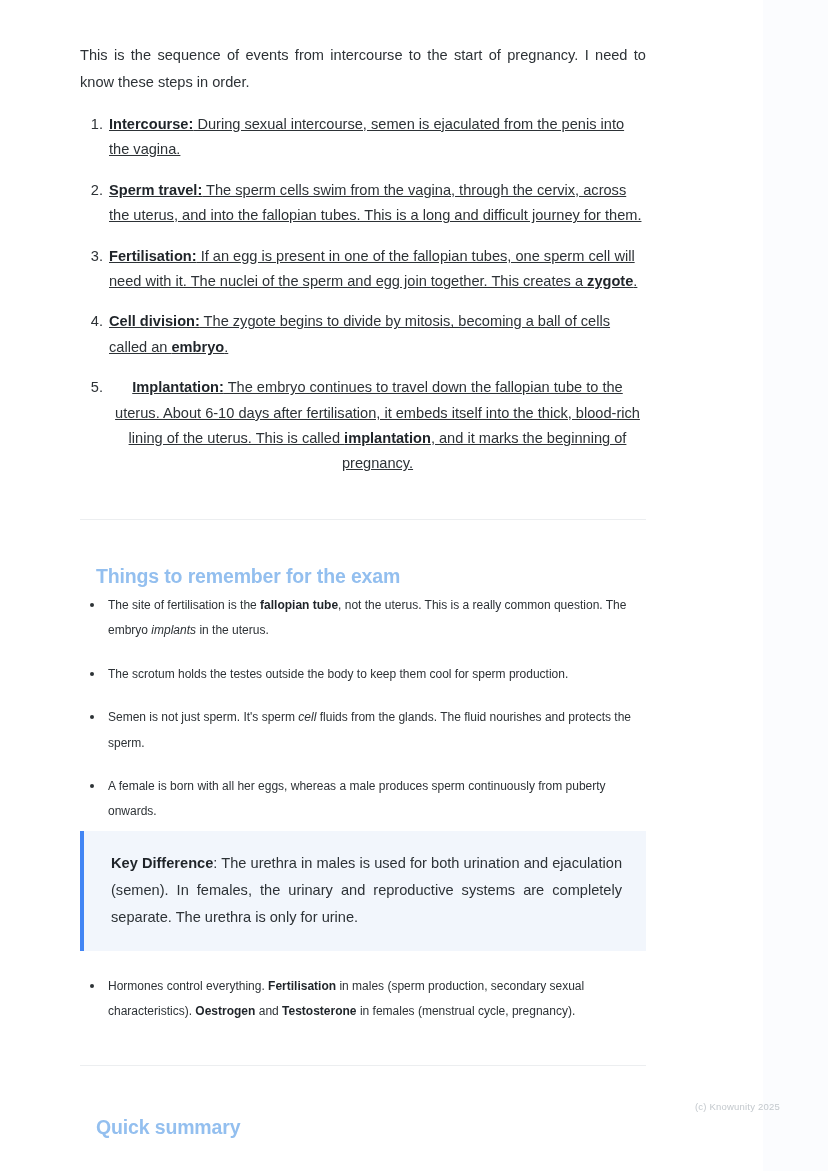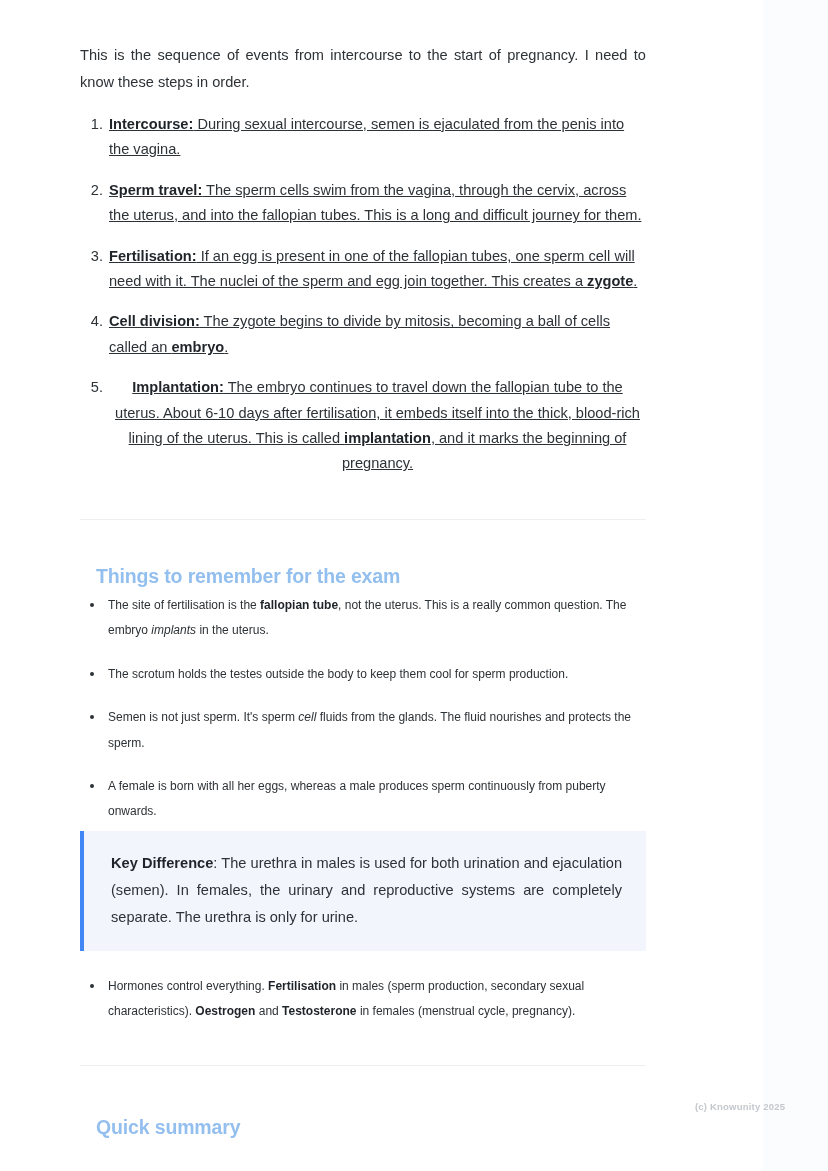--- a/index.html
+++ b/index.html
@@ -119,21 +119,20 @@
   
   .watermark {
     position: absolute;
     left: 684px;
     top: 1101px;
     font-size: 9.5px;
     color: #c3c8cd;
     letter-spacing: 0.2px;
     white-space: nowrap;
     font-family: "Liberation Sans", sans-serif;
-    font-weight: bold;
   }
 
   
   .side-panel {
     position: absolute;
     left: 752px; top: 0;
     width: 76px; height: 1171px;
     background: #fbfcfe;
   }
   .scroll-track {

